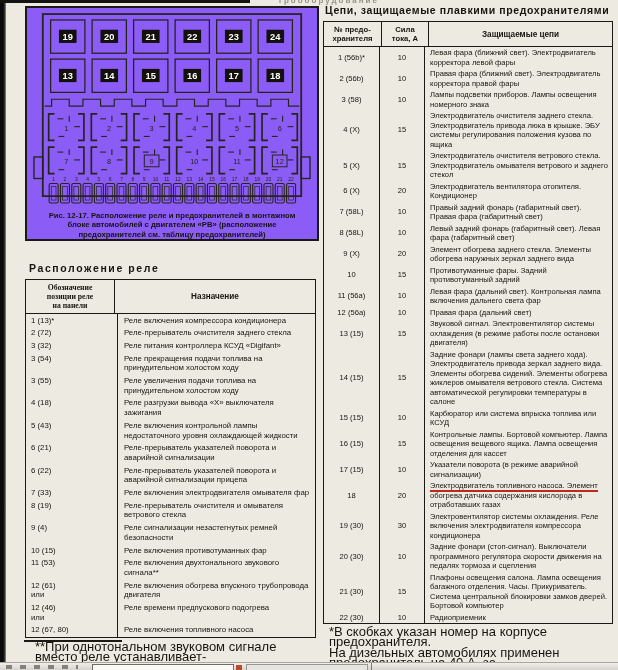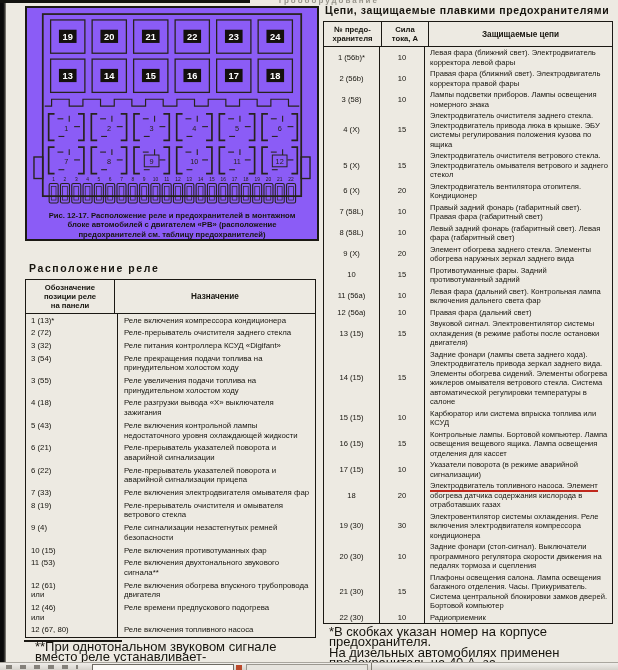--- a/index.html
+++ b/index.html
@@ -20,21 +20,21 @@
   .diagram{display:block;width:278px;height:198px;margin:0 auto;}
   .figure-caption{font-weight:bold;font-size:7.7px;line-height:9.3px;
     text-align:center;padding:2px 10px 0;}
 
   
   .relay-section{position:absolute;left:25px;top:262px;width:291px;}
   .section-title{font-weight:bold;font-size:10.5px;letter-spacing:1.6px;margin:0 0 5px 4px;}
   .rtable{border:1.6px solid #1b1914;}
   .rhead{display:flex;border-bottom:1.4px solid #1b1914;font-weight:bold;
     font-size:7.7px;line-height:9px;text-align:center;}
-  .rhead-pos{width:84px;padding:3px 2px;white-space:pre-line;}
+  .rhead-pos{width:84px;padding:3px 2px;white-space:pre-line;font-family:Liberation Serif, serif;}
   .rhead-purpose{flex:1;border-left:1.2px solid #1b1914;display:flex;
     align-items:center;justify-content:center;font-size:8.2px;}
   .rrow{display:flex;font-size:7.8px;line-height:9.7px;}
   .rpos{width:84px;padding:1.5px 2px 1.5px 5px;white-space:pre-line;}
   .rpurpose{flex:1;border-left:1.2px solid #1b1914;padding:1.5px 4px 1.5px 6px;}
   .rtable-underrule{width:98px;height:2.6px;background:#1b1914;margin:2px 0 0 -1px;}
   .footnote{font-size:13px;line-height:10px;margin-top:2px;padding-left:10px;}
 
   
   .fuse-section{position:absolute;left:323px;top:4px;width:290px;}

